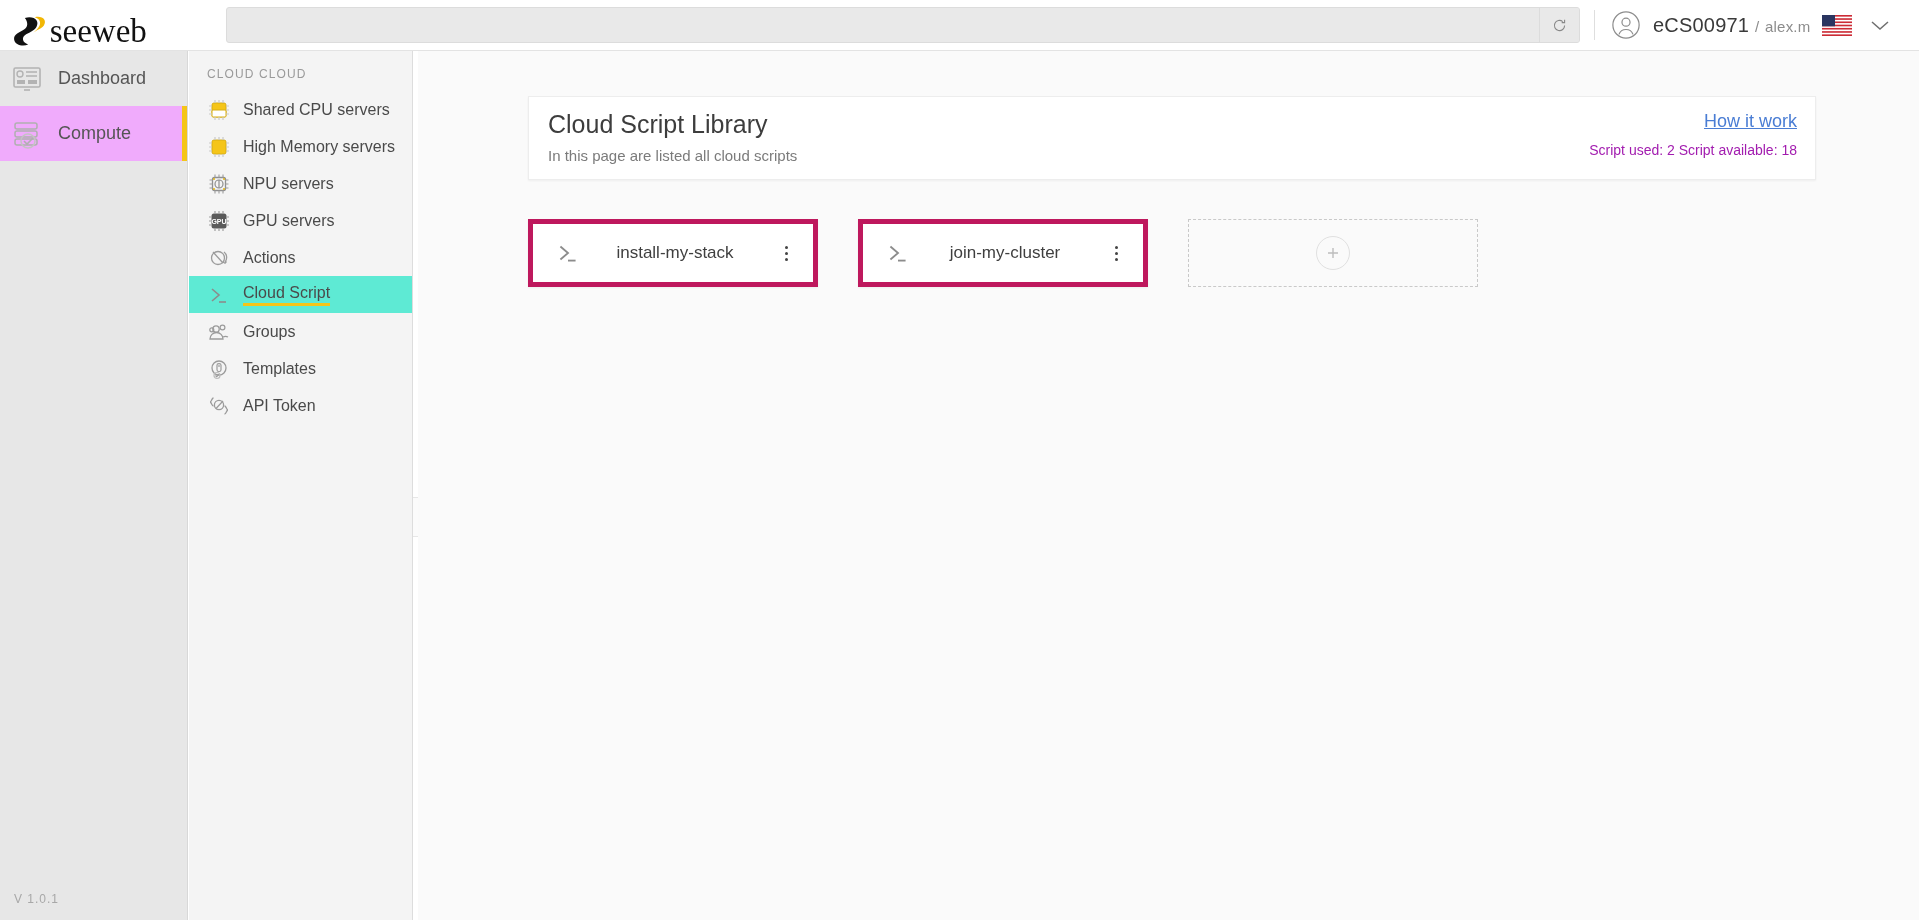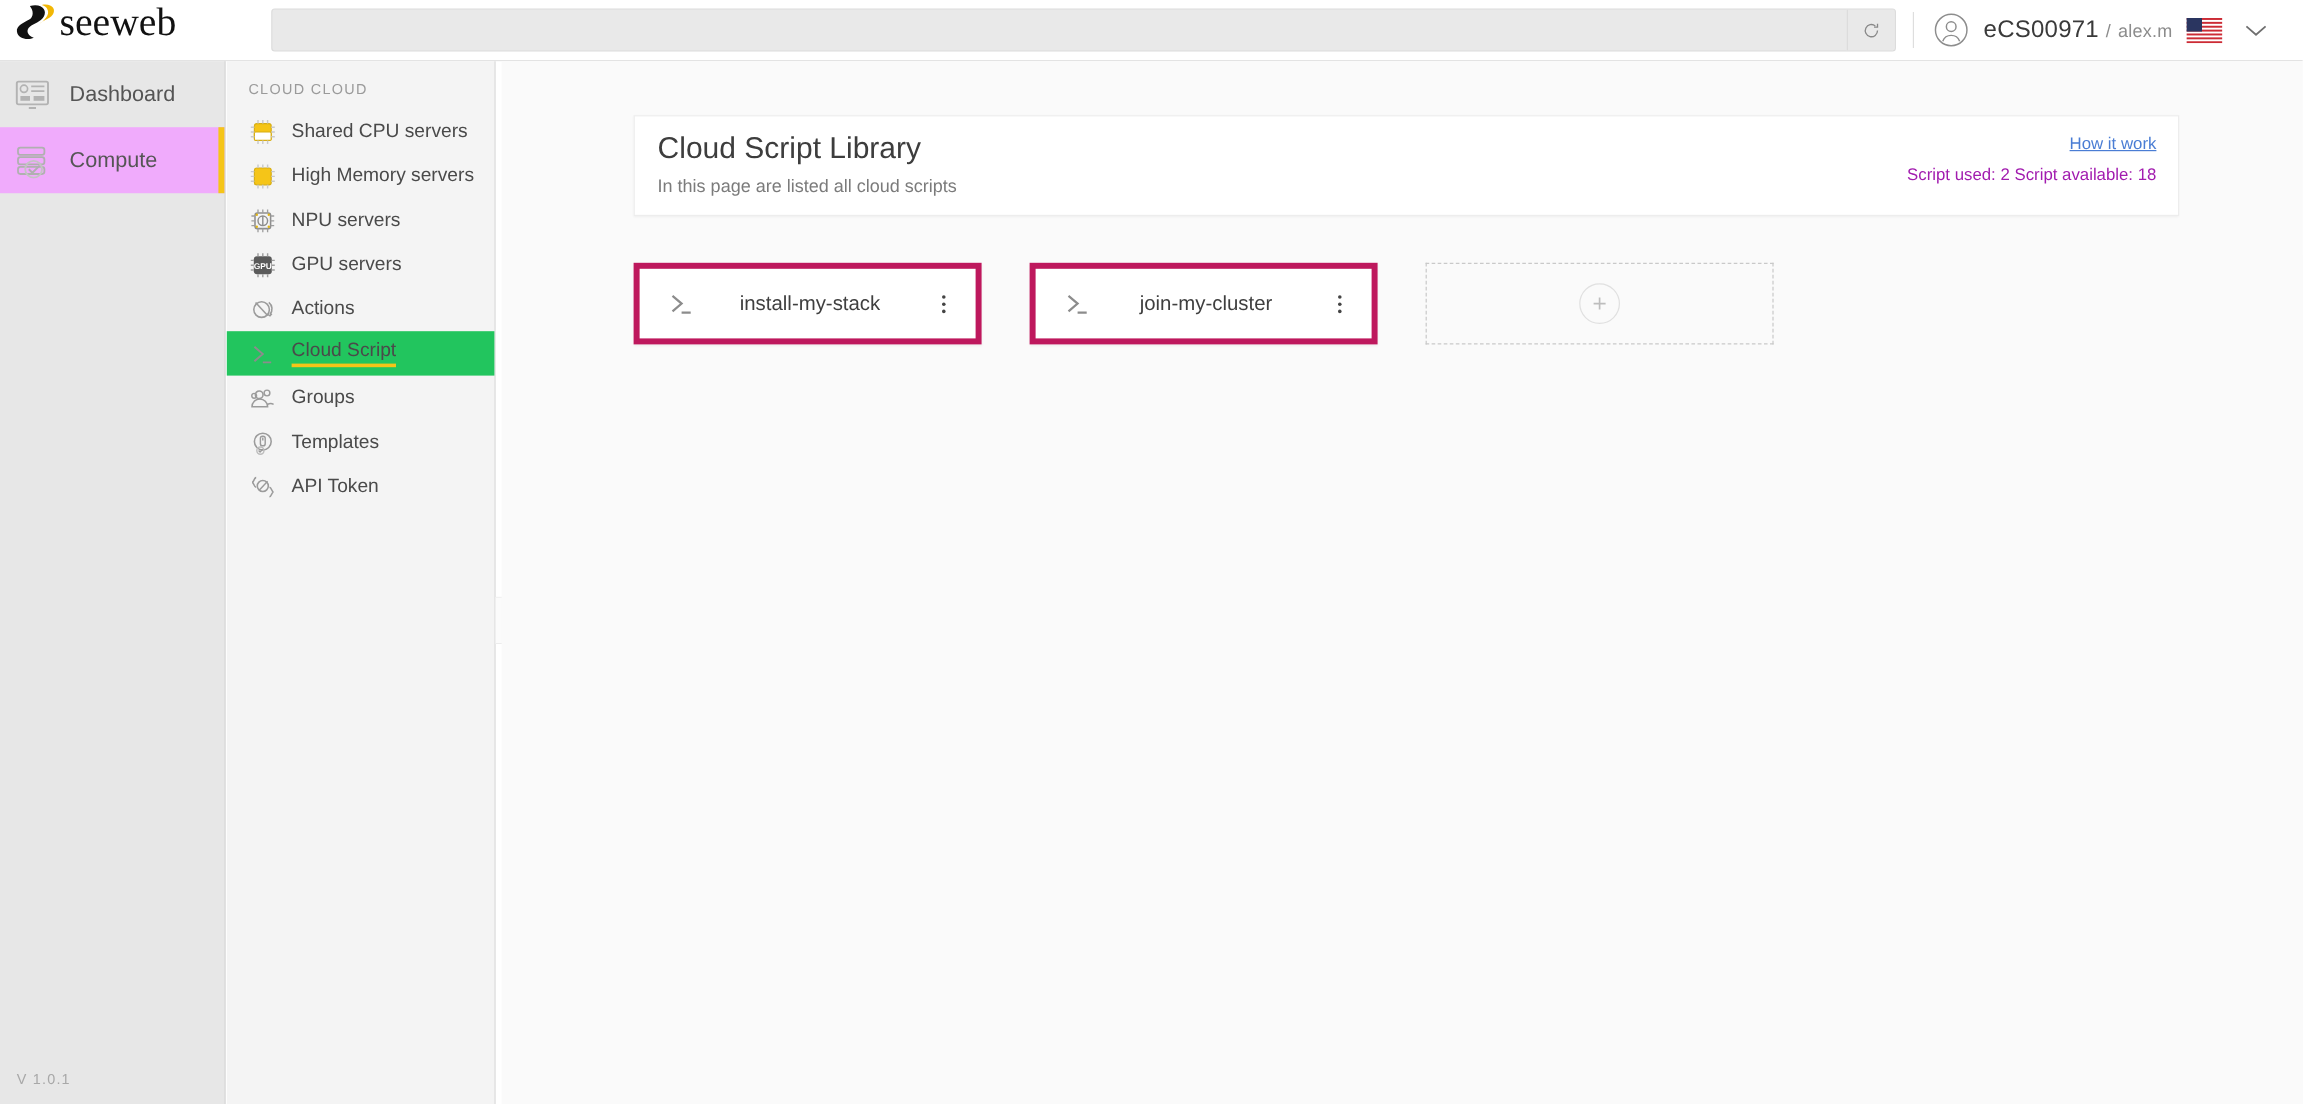--- a/index.html
+++ b/index.html
@@ -11,21 +11,21 @@
   }
   body { position: relative; }
 
   
   .topbar {
     position: absolute; top: 0; left: 0; width: 1919px; height: 51px;
     background: #ffffff; border-bottom: 1px solid #e3e3e3;
     display: flex; align-items: center;
   }
   .logo-zone {
-    width: 216px; height: 51px; display: flex; align-items: flex-start;
+    width: 216px; height: 51px; display: flex; align-items: flex-end;
     padding-left: 10px; flex: 0 0 216px;
   }
   .logo { height: 38px; display: block; }
 
   .search-wrap {
     flex: 0 0 1354px; height: 36px; margin-left: 10px;
     display: flex; align-items: stretch;
     border: 1px solid #dcdcdc; border-radius: 3px; background: #e9e9e9;
     overflow: hidden;
   }
@@ -79,21 +79,21 @@
     background: #f4f4f4; border-right: 1px solid #dddddd;
   }
   .subnav-title {
     font-size: 12px; color: #9a9a9a; letter-spacing: 1.1px;
     padding: 16px 0 10px 18px;
   }
   .sub-item {
     height: 37px; display: flex; align-items: center; gap: 12px;
     padding-left: 18px; cursor: pointer;
   }
-  .sub-item.active { background: #22c55e; }
+  .sub-item.active { background: #5eead4; }
   .sub-label { font-size: 16px; color: #4a4a4a; white-space: nowrap; }
   .sub-item.active .sub-label {
     border-bottom: 3px solid #f5c518; padding-bottom: 1px;
   }
   .sub-icon { width: 24px; height: 24px; flex: 0 0 24px; }
 
   
   .collapse-handle {
     position: absolute; left: 413px; top: 497px;
     width: 23px; height: 40px; background: #fbfbfb;
@@ -111,21 +111,21 @@
   .card {
     position: absolute; left: 110px; top: 45px; width: 1288px; height: 84px;
     background: #ffffff; border: 1px solid #ededed;
     box-shadow: 0 1px 2px rgba(0,0,0,.05);
     display: flex; justify-content: space-between; padding: 14px 18px 0 19px;
   }
   .card-title { font-size: 25px; color: #3d3d3d; font-weight: 400; line-height: 1.1; }
   .card-sub { font-size: 15px; color: #7b7b7b; margin-top: 8px; }
   .card-right { text-align: right; }
   .how-link {
-    font-size: 14px; color: #4a7dd4; text-decoration: underline; cursor: pointer;
+    font-size: 18px; color: #4a7dd4; text-decoration: underline; cursor: pointer;
   }
   .quota { font-size: 14px; color: #a21caf; margin-top: 10px; white-space: nowrap; }
 
   .tiles {
     position: absolute; left: 110px; top: 168px;
     display: flex; gap: 40px;
   }
   .tile {
     width: 290px; height: 68px; background: #ffffff;
     border: 5px solid #be185d; box-shadow: 0 1px 2px rgba(0,0,0,.05);

